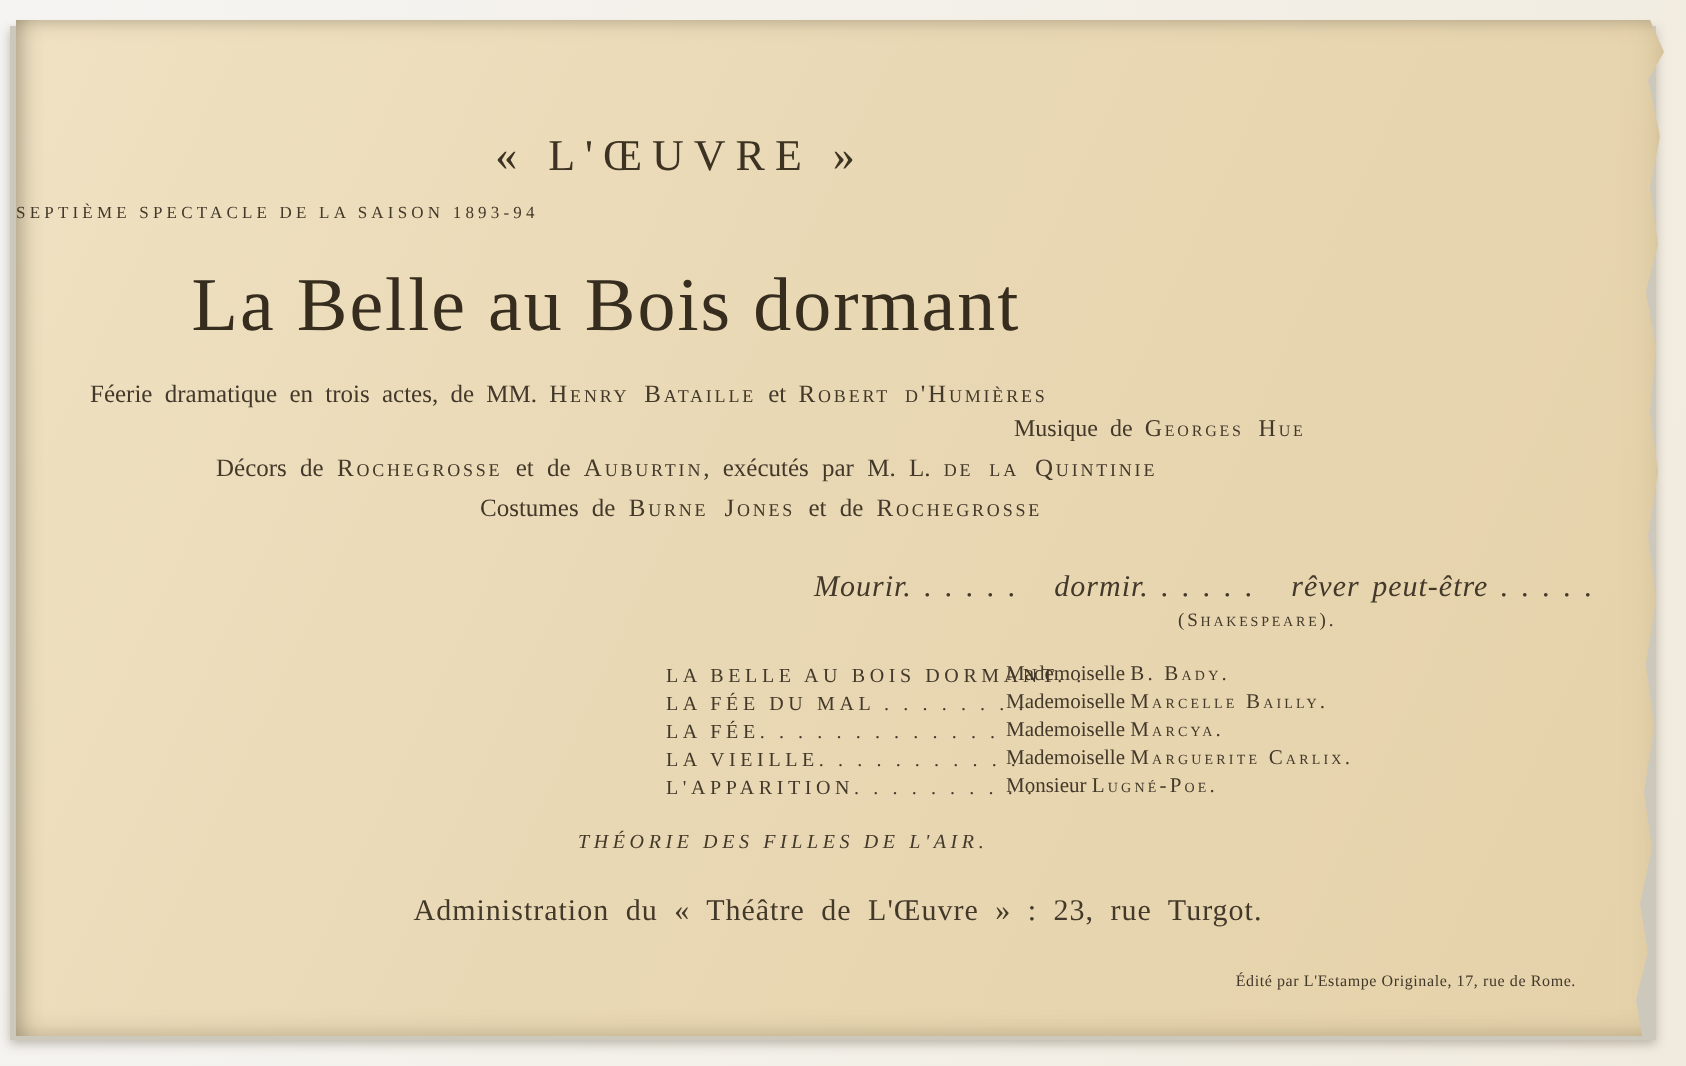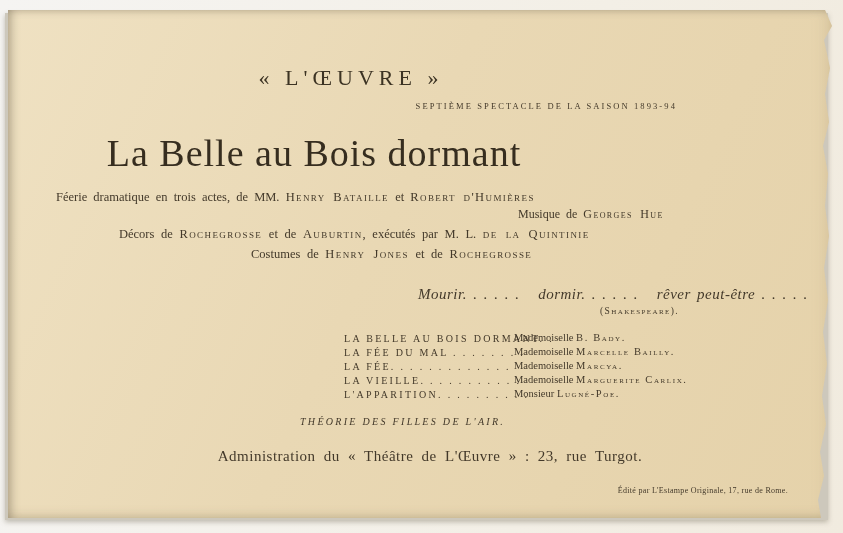--- a/index.html
+++ b/index.html
@@ -25,24 +25,24 @@
     background:linear-gradient(115deg,#efe1c2 0%,var(--paper) 45%,#e5d2aa 100%);
     clip-path:polygon(0 0,817px 0,824px 16px,816px 30px,822px 58px,817px 84px,
       821px 112px,815px 136px,820px 164px,817px 196px,821px 226px,816px 258px,
       820px 290px,815px 322px,819px 354px,814px 386px,818px 414px,812px 442px,
       816px 466px,810px 490px,813px 508px,0 508px);
     box-shadow:inset 9px 0 10px -6px rgba(105,95,75,.45),
                inset 0 7px 9px -7px rgba(150,138,115,.6),
                inset -12px 0 16px -9px rgba(165,145,105,.35),
                inset 0 -9px 11px -8px rgba(150,135,105,.4);
   }
-  .abs{position:absolute;white-space:nowrap;margin-left:11px;}
+  .abs{position:absolute;white-space:nowrap;}
   .sc{font-variant:small-caps;letter-spacing:1.4px;}
   .society{top:55px;left:0;width:664px;text-align:center;font-size:22px;letter-spacing:5px;color:#3c3323;}
-  .subtitle{top:91px;left:0;width:658px;text-align:right;font-size:8.5px;letter-spacing:2.1px;}
+  .subtitle{top:91px;left:0;width:658px;text-align:left;font-size:8.5px;letter-spacing:2.1px;}
   .title{top:121px;left:60px;width:470px;text-align:center;font-size:38px;letter-spacing:1px;color:#362d1f;}
   .genre{top:180px;left:37px;font-size:12.5px;word-spacing:3px;}
   .music{top:197px;left:499px;font-size:12px;word-spacing:3px;}
   .decors{top:217px;left:100px;font-size:12.5px;word-spacing:3.5px;}
   .costumes{top:237px;left:232px;font-size:12.5px;word-spacing:3.5px;}
   .quote{top:276px;left:399px;font-size:15px;font-style:italic;letter-spacing:.5px;word-spacing:2px;white-space:pre;font-family:Liberation Serif, serif;}
   .attrib{top:296px;left:581px;font-size:9.5px;}
   .cast{top:322px;left:0;width:824px;}
   .cast-row{position:relative;height:13.9px;}
   .role{position:absolute;left:325px;top:1px;font-size:10px;letter-spacing:2.3px;}
@@ -63,21 +63,21 @@
   <div class="abs subtitle">SEPTIÈME SPECTACLE DE LA SAISON 1893-94</div>
 
   <div class="abs title">La Belle au Bois dormant</div>
 
   <div class="abs genre"><span>Féerie dramatique en trois actes, de MM. </span><span class="sc">Henry Bataille</span><span> et </span><span class="sc">Robert d'Humières</span></div>
 
   <div class="abs music"><span>Musique de </span><span class="sc">Georges Hue</span></div>
 
   <div class="abs decors"><span>Décors de </span><span class="sc">Rochegrosse</span><span> et de </span><span class="sc">Auburtin</span><span>, exécutés par M. L. </span><span class="sc">de la Quintinie</span></div>
 
-  <div class="abs costumes"><span>Costumes de </span><span class="sc">Henry Jones</span><span> et de </span><span class="sc">Rochegrosse</span></div>
+  <div class="abs costumes"><span>Costumes de </span><span class="sc">Burne Jones</span><span> et de </span><span class="sc">Rochegrosse</span></div>
 
   <div class="abs quote">Mourir. . . . . .   dormir. . . . . .   rêver peut-être . . . . .</div>
   <div class="abs attrib sc">(Shakespeare).</div>
 
   <div class="abs cast">
     <div class="cast-row">
       <span class="role">LA BELLE AU BOIS DORMANT. .</span>
       <span class="perf"><span>Mademoiselle </span><span class="sc">B. Bady.</span></span>
     </div>
     <div class="cast-row">

